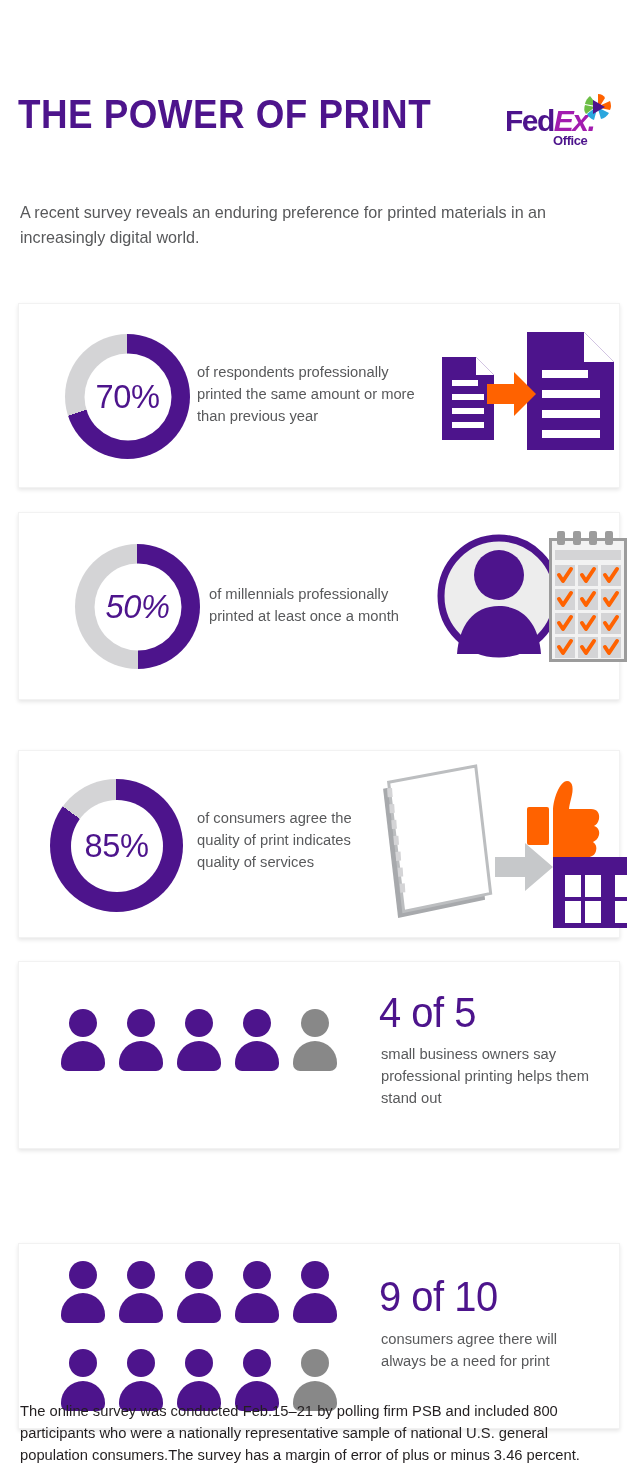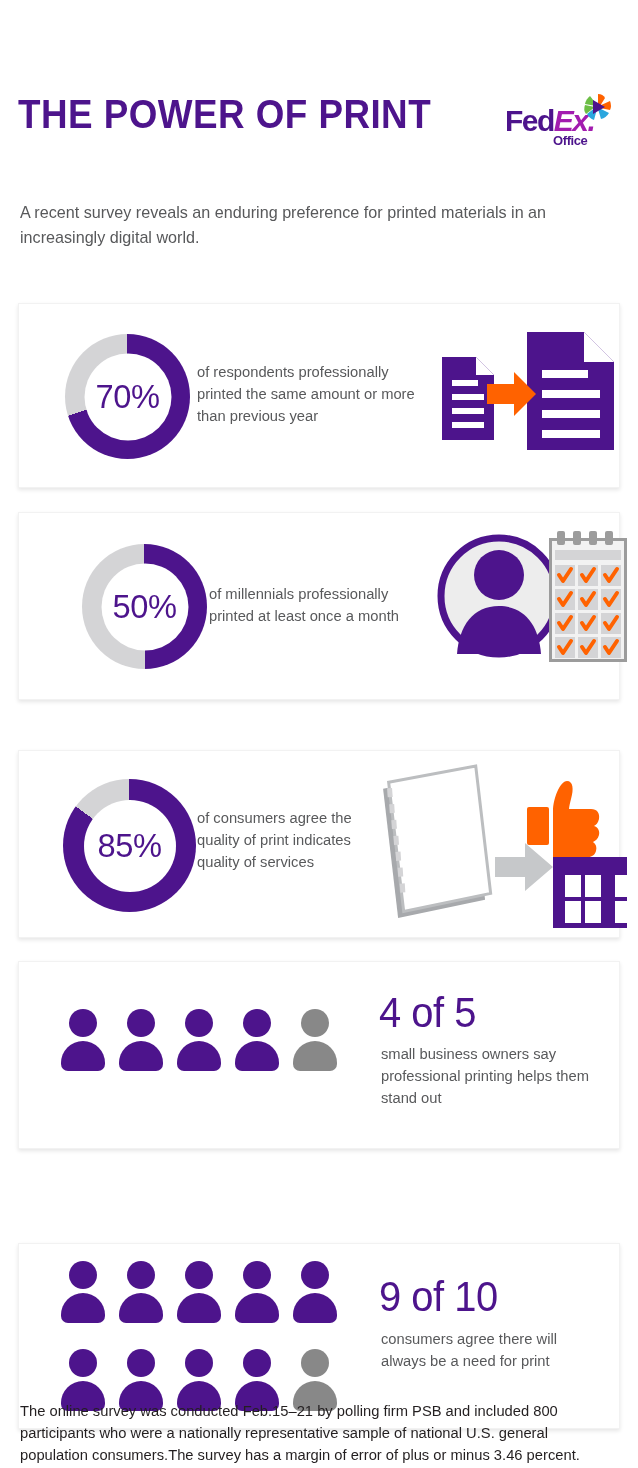--- a/index.html
+++ b/index.html
@@ -258,22 +258,22 @@
       <rect x="110" y="68" width="58" height="8" fill="#ffffff"></rect>
       <rect x="110" y="88" width="58" height="8" fill="#ffffff"></rect>
       <rect x="110" y="108" width="58" height="8" fill="#ffffff"></rect>
 
       <path d="M55 62 L82 62 L82 50 L104 72 L82 94 L82 82 L55 82 Z" fill="#FF6200"></path>
     </svg>
   </div>
 
   <div class="card card-2">
 
-    <div class="donut" style="left:63px; top:31px; width:125px; height:125px;
-                background: conic-gradient(#4D148C 0% 50%, #D4D4D6 50% 100%);">
+    <div class="donut" style="left:56px; top:31px; width:125px; height:125px;
+                background: conic-gradient(#4D148C 0% 50%, #D4D4D6 50% 100%); font-style: italic;">
       <div class="donut-hole" style="width:87px;height:87px;"></div>
       <div class="donut-label">50%</div>
     </div>
 
     <div class="card-text" style="left:190px; top:70px; width:230px;">of millennials professionally printed at least once a month</div>
 
     <svg class="icon-abs" style="left:412px; top:10px;" width="200" height="145" viewBox="0 0 200 145">
       <circle cx="68" cy="73" r="58" fill="#EDEDED" stroke="#4D148C" stroke-width="7"></circle>
       <circle cx="68" cy="52" r="25" fill="#4D148C"></circle>
       <path d="M68 83 C 94 83 108 103 110 131 L26 131 C28 103 42 83 68 83 Z" fill="#4D148C"></path>
@@ -311,21 +311,21 @@
           <polyline points="174,100 178,106 186,94"></polyline>
         <polyline points="128,124 132,130 140,118"></polyline>
           <polyline points="151,124 155,130 163,118"></polyline>
           <polyline points="174,124 178,130 186,118"></polyline>
       </g>
     </svg>
   </div>
 
   <div class="card card-3">
 
-    <div class="donut" style="left:44px; top:28px; width:133px; height:133px;
+    <div class="donut" style="left:31px; top:28px; width:133px; height:133px;
                 background: conic-gradient(#4D148C 0% 85%, #D4D4D6 85% 100%);">
       <div class="donut-hole" style="width:92px;height:92px;"></div>
       <div class="donut-label">85%</div>
     </div>
 
     <div class="card-text" style="left:178px; top:56px; width:185px;">of consumers agree the quality of print indicates quality of services</div>
 
     <svg class="icon-abs" style="left:338px; top:12px;" width="270" height="165" viewBox="0 0 270 165">
 
       <g transform="rotate(-4 80 80)">

